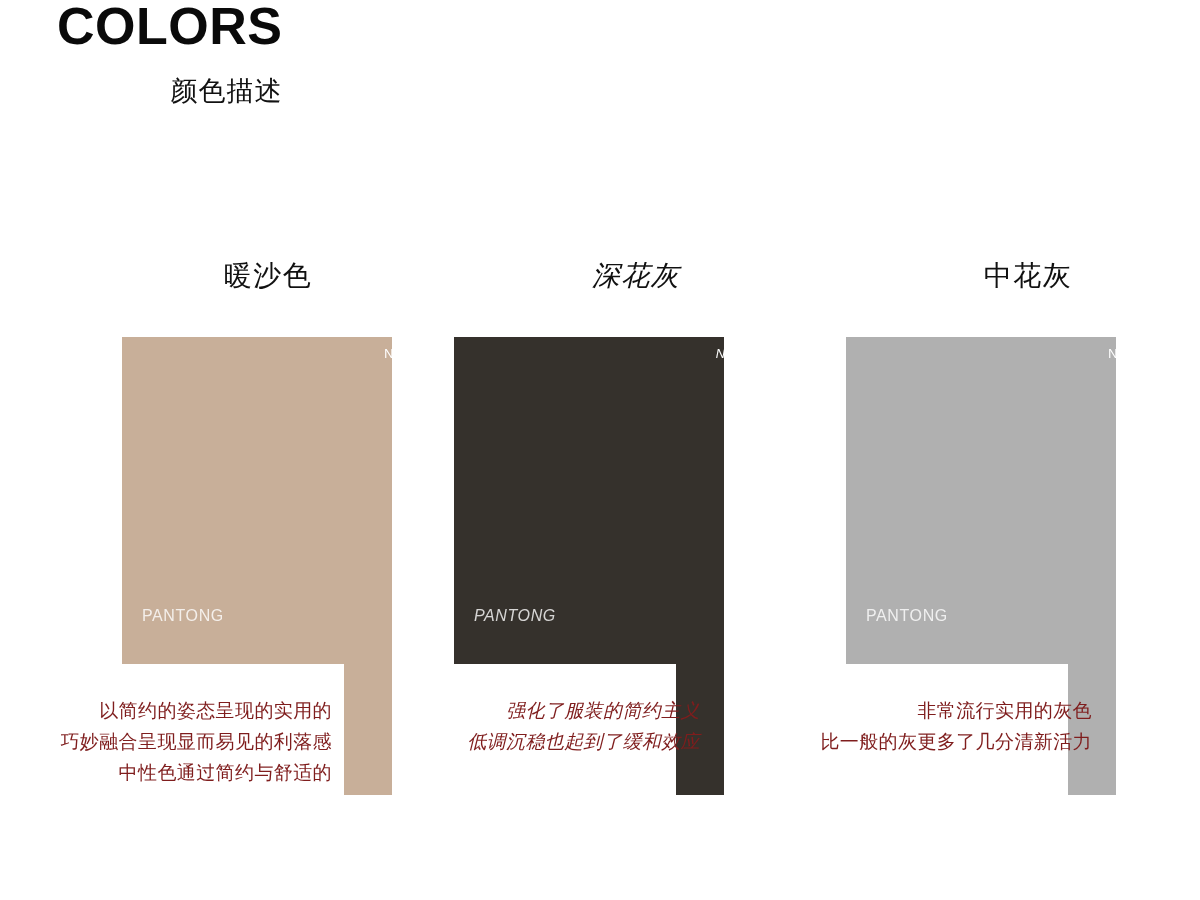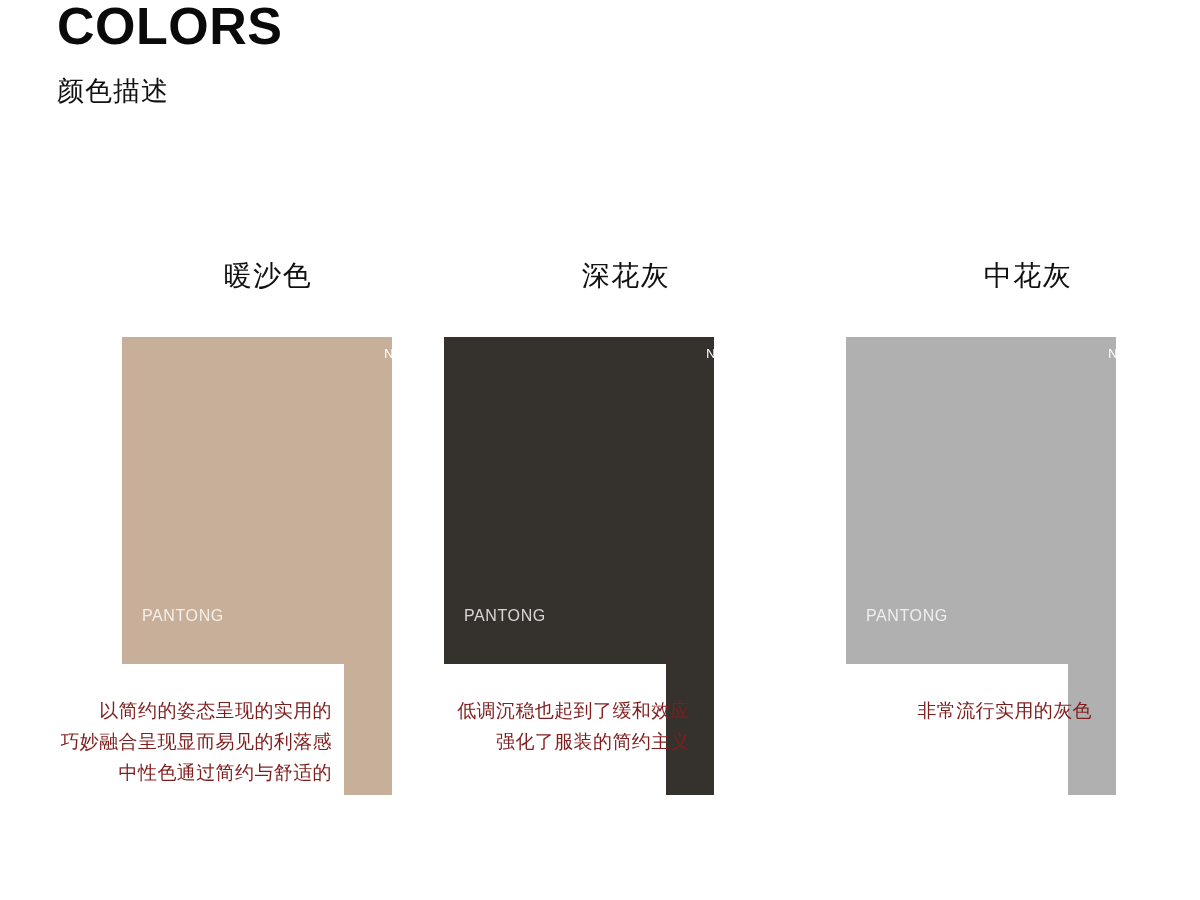--- a/index.html
+++ b/index.html
@@ -40,39 +40,40 @@
   .page-subtitle {
     font-size: 27px;
     font-weight: 400;
     color: #111111;
     line-height: 1;
     margin: 0;
     padding: 0;
     margin-top: 26px;
     letter-spacing: 1px;
     white-space: nowrap;
+    text-align: right;
   }
 
   
   .cards {
     position: absolute;
     left: 0;
     top: 250px;
     width: 1200px;
     height: 580px;
   }
 
   .card {
     position: absolute;
     top: 0;
     width: 380px;
     height: 580px;
   }
   .card-0 { left: 78px; }
-  .card-1 { left: 436px; }
+  .card-1 { left: 446px; font-style: italic; }
   .card-2 { left: 838px; }
 
   .card-heading {
     position: absolute;
     top: 12px;
     left: 0;
     width: 380px;
     text-align: center;
     font-size: 28px;
     font-weight: 400;
@@ -182,33 +183,34 @@
     <div class="card card-1">
       <div class="card-heading">深花灰</div>
       <div class="swatch">
         <div class="swatch-body" style="background: rgb(53, 49, 44);">
           <div class="vertical-label">COLOR DESCRIPTION</div>
           <div class="pantong-label">PANTONG</div>
         </div>
         <div class="swatch-leg" style="background: rgb(53, 49, 44);"></div>
       </div>
       <div class="description">
+        <span class="line">强化了服装的简约主义</span>
         <span class="line">低调沉稳也起到了缓和效应</span>
-        <span class="line">强化了服装的简约主义</span>
       </div>
     </div>
 
     <div class="card card-2">
       <div class="card-heading">中花灰</div>
       <div class="swatch">
         <div class="swatch-body" style="background: rgb(176, 176, 176);">
           <div class="vertical-label">COLOR DESCRIPTION</div>
           <div class="pantong-label">PANTONG</div>
         </div>
         <div class="swatch-leg" style="background: rgb(176, 176, 176);"></div>
       </div>
       <div class="description">
         <span class="line">非常流行实用的灰色</span>
+        <span class="line">比一般的灰更多了几分清新活力</span>
       </div>
     </div>
 
   </div>
 </div>
 
 </body></html>

